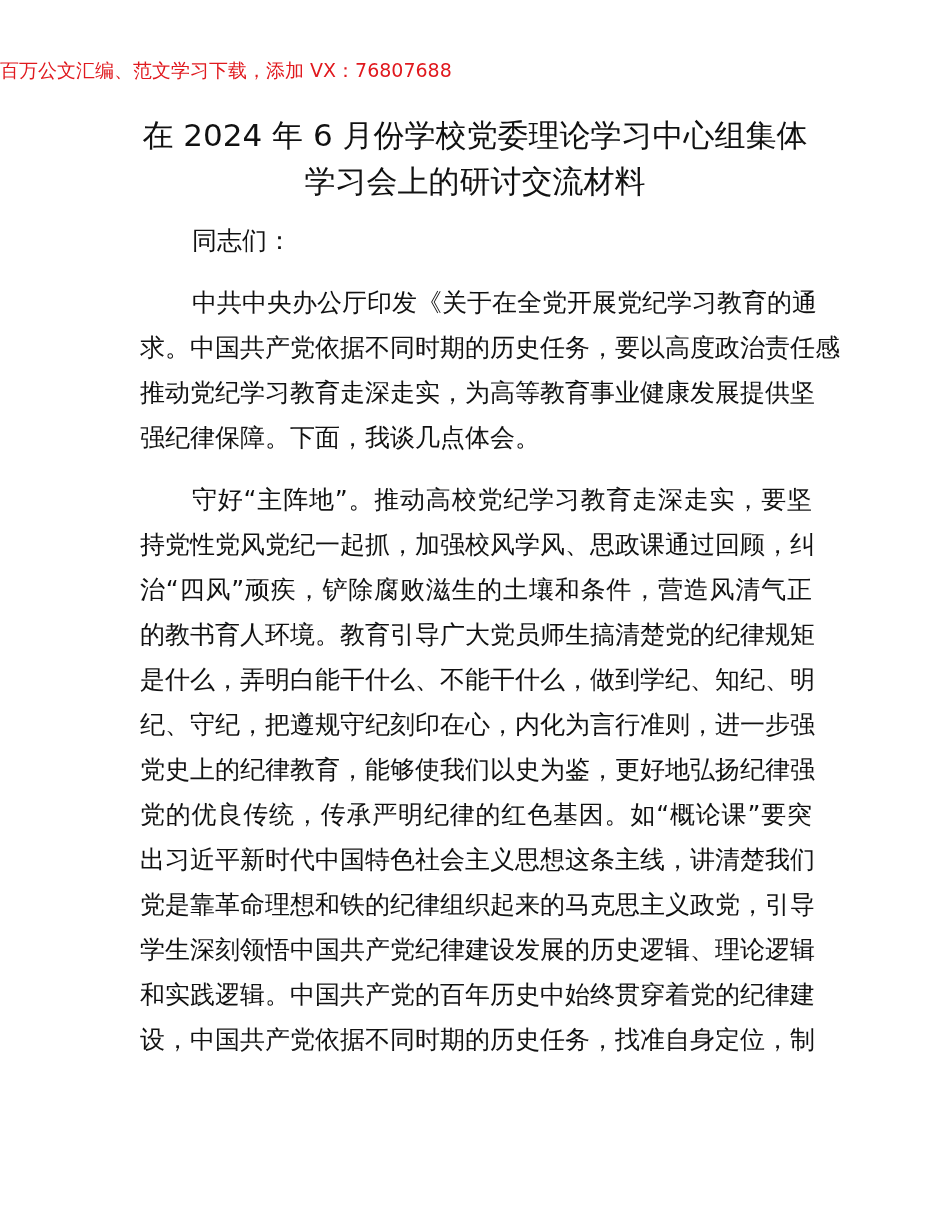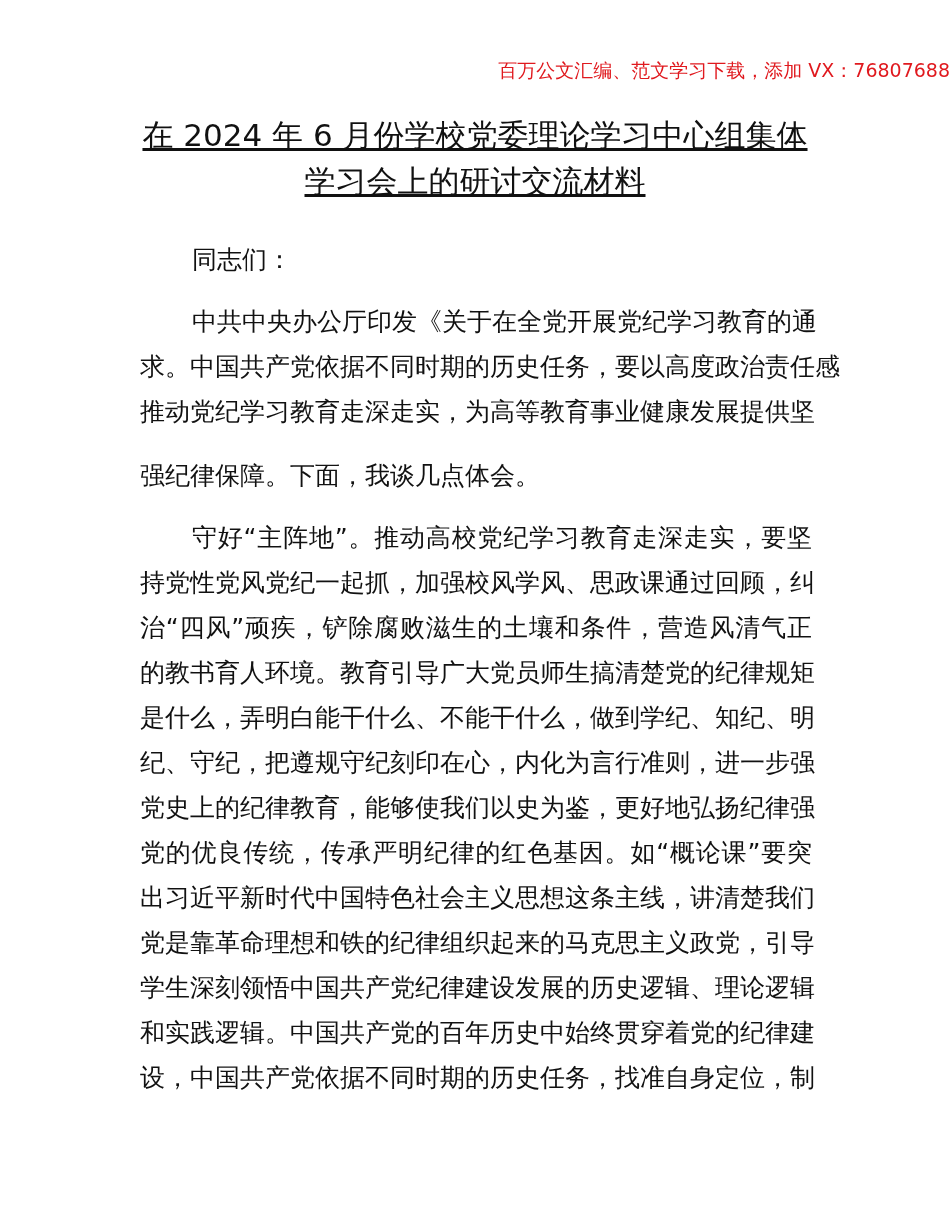--- a/index.html
+++ b/index.html
@@ -1,26 +1,26 @@
 <!DOCTYPE html>
 <html><head>
 <meta charset="utf-8">
 <style>
   html, body { margin: 0; padding: 0; background: #ffffff; }
   body { width: 950px; height: 1230px; position: relative; overflow: hidden;
          font-family: "DejaVu Sans", "Liberation Sans", sans-serif; color: #111; }
-  .header { position: absolute; top: 56px; left: 0; width: 950px; text-align: right;
+  .header { position: absolute; top: 56px; left: 0; width: 950px; text-align: left;
             font-size: 19px; color: #e0191e; letter-spacing: 0px; line-height: 28px; }
   .title { position: absolute; top: 112px; left: 120px; width: 710px; text-align: center;
            font-size: 31px; line-height: 46px; color: #111; }
-  .title .tl { display: block; white-space: nowrap; text-decoration: underline; }
+  .title .tl { display: block; white-space: nowrap; }
   .body { position: absolute; top: 218px; left: 140px; width: 672px; }
   .line { display: block; height: 45px; line-height: 45px; font-size: 25px; white-space: nowrap;
           text-align: justify; text-align-last: justify; }
-  .line.last { text-align-last: left; margin-top: 19px; }
+  .line.last { text-align-last: left; }
   .line.indent { padding-left: 52px; }
   .para { margin-bottom: 17px; }
   .para.salutation { margin-bottom: 17px; }
 </style>
 </head>
 <body>
 
 <div class="header">百万公文汇编、范文学习下载，添加 VX：76807688</div>
 
 <div class="title">

